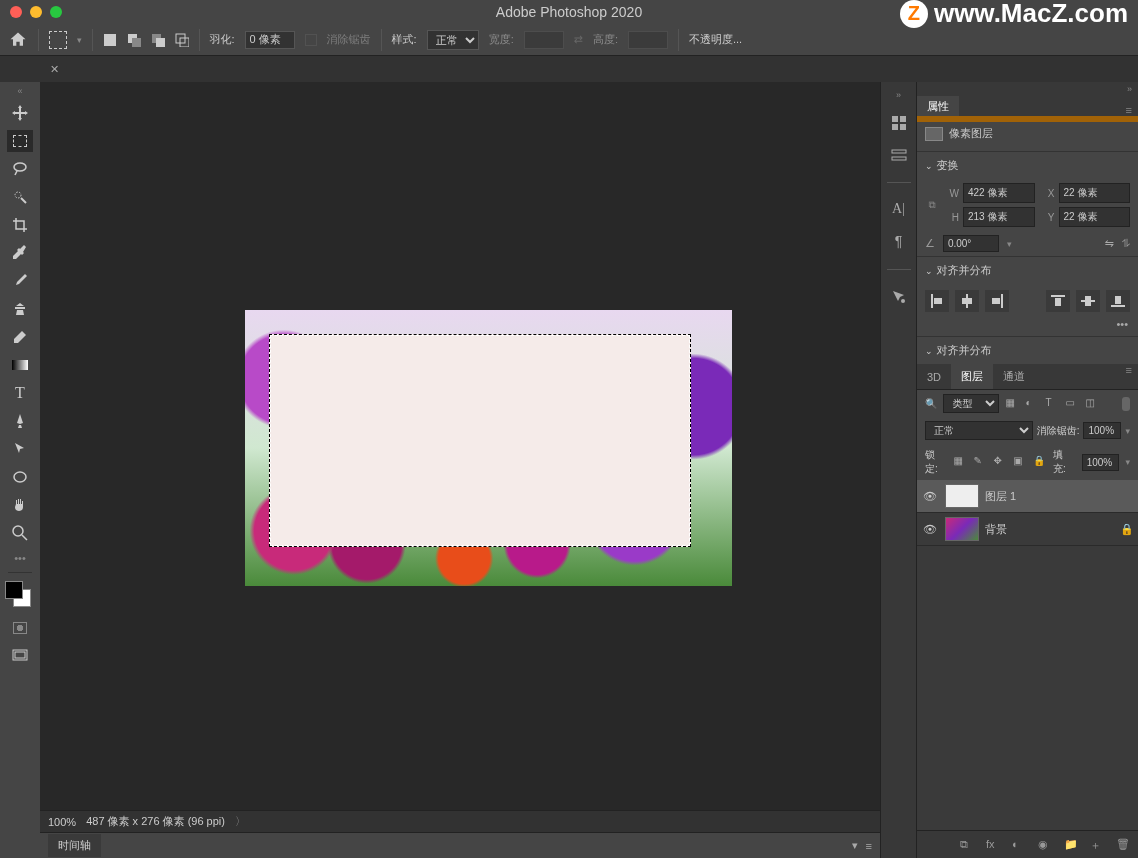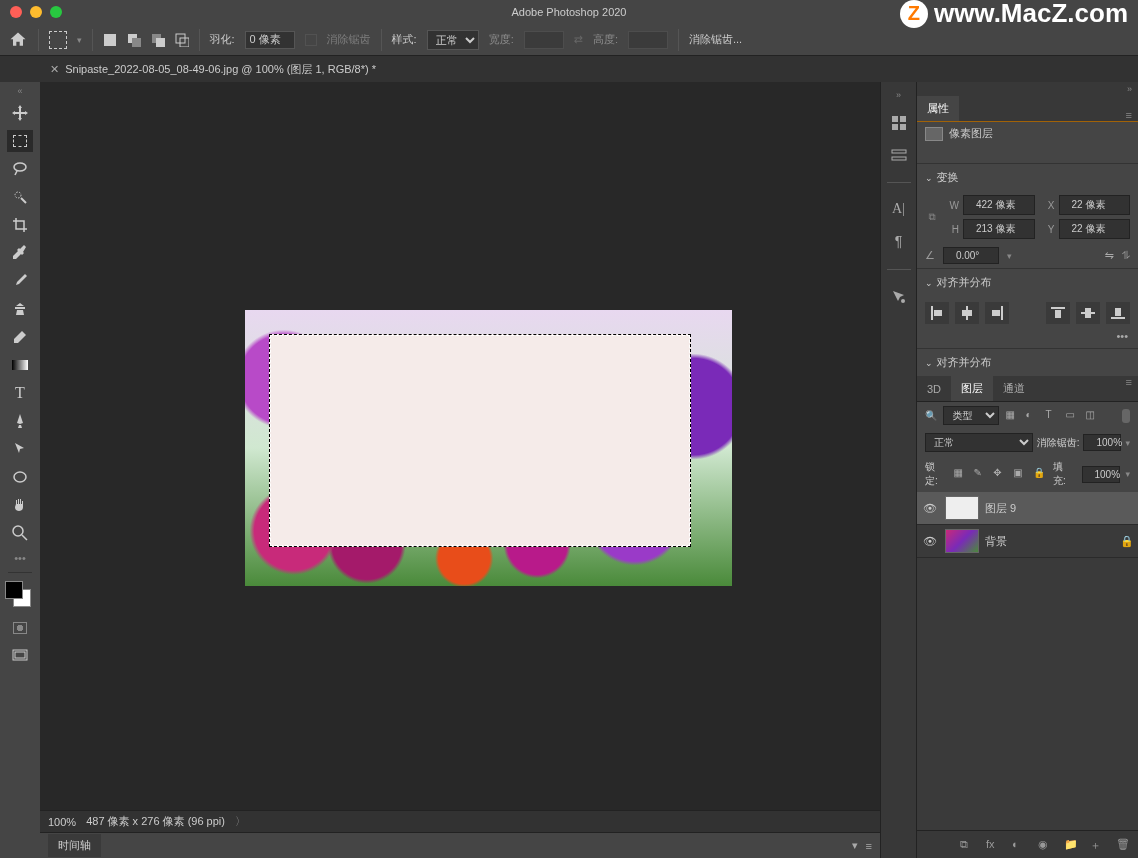--- a/index.html
+++ b/index.html
@@ -1,21 +1,21 @@
 <!DOCTYPE html>
 <html><head>
 <meta charset="utf-8">
 <style>
 * { margin:0; padding:0; box-sizing:border-box; font-family:"Helvetica Neue",Arial,sans-serif; }
 body { background:#323232; width:1138px; height:858px; overflow:hidden; color:#ccc; font-size:11px; user-select:none; }
 .titlebar { height:24px; background:#454545; display:flex; align-items:center; position:relative; }
 .traffic { display:flex; gap:8px; padding-left:10px; }
 .tdot { width:12px; height:12px; border-radius:50%; }
 .tdot.r{background:#ff5f57;} .tdot.y{background:#febc2e;} .tdot.g{background:#28c840;}
-.title-text { position:absolute; left:0; right:0; text-align:center; color:#ccc; font-size:11px; }
+.title-text { position:absolute; left:0; right:0; text-align:center; color:#ccc; font-size:14px; }
 .watermark { position:absolute; right:10px; top:-2px; font-size:26px; font-weight:bold; color:#fff; display:flex; align-items:center; gap:6px; }
 .wm-badge { width:28px; height:28px; border-radius:50%; background:#fff; color:#ff7a00; display:flex; align-items:center; justify-content:center; font-size:20px; }
 
 .optbar { height:32px; background:#454545; border-bottom:1px solid #222; display:flex; align-items:center; padding:0 8px; gap:10px; }
 .home-ic { width:20px; height:20px; }
 .marq-ic { width:18px; height:18px; border:1px dashed #ccc; }
 .sel-ic { width:14px; height:14px; }
 .opt-label { color:#ccc; font-size:11px; }
 .opt-input { background:#323232; border:1px solid #555; color:#ccc; padding:2px 4px; width:50px; font-size:11px; }
 .opt-select { background:#323232; border:1px solid #555; color:#ccc; padding:2px 4px; font-size:11px; }
@@ -55,32 +55,32 @@
 .timeline-bar { height:26px; background:#454545; display:flex; align-items:center; padding:0 8px; border-top:1px solid #222; }
 .tl-label { background:#3a3a3a; padding:4px 10px; font-size:11px; }
 .tl-plus { margin-left:auto; margin-right:8px; color:#aaa; }
 .tl-menu { color:#aaa; }
 
 .iconstrip { width:36px; background:#383838; display:flex; flex-direction:column; align-items:center; padding-top:8px; gap:14px; border-left:1px solid #222; }
 .istrip-ic { width:18px; height:18px; color:#aaa; cursor:pointer; }
 .istrip-sep { width:24px; height:1px; background:#555; margin:4px 0; }
 
 .panels { width:222px; background:#383838; display:flex; flex-direction:column; border-left:1px solid #222; }
-.panel-tabs { height:26px; display:flex; align-items:flex-end; border-bottom:1px solid #a16207; }
+.panel-tabs { height:26px; display:flex; align-items:flex-end; border-bottom:6px solid #a16207; }
 .ptab { padding:0 10px; height:100%; display:flex; align-items:center; font-size:11px; color:#aaa; cursor:pointer; }
 .ptab.act { background:#454545; color:#fff; }
 .ptab-menu { margin-left:auto; margin-right:6px; color:#888; }
 .panel-body { background:#454545; }
-.prop-row { display:flex; align-items:center; gap:6px; margin-bottom:18px; }
+.prop-row { display:flex; align-items:center; gap:6px; margin-bottom:6px; }
 .prop-ic { width:18px; height:14px; border:1px solid #888; background:#666; }
 .section-hdr { display:flex; align-items:center; gap:4px; padding:6px 8px; font-size:11px; border-top:1px solid #333; cursor:pointer; }
 .chev { font-size:9px; transform:rotate(0deg); }
 .field-grid { display:grid; grid-template-columns:14px 16px 1fr 16px 1fr; gap:4px; padding:4px 8px; align-items:center; font-size:10px; }
 .field-grid .lbl { color:#999; text-align:right; }
-.field-box { background:#323232; border:1px solid #222; padding:2px 12px; color:#ccc; font-size:10px; }
+.field-box { background:#323232; border:1px solid #222; padding:2px 4px; color:#ccc; font-size:10px; }
 .link-ic { grid-row:span 2; display:flex; align-items:center; justify-content:center; color:#888; }
 .rot-row { display:flex; align-items:center; gap:8px; padding:4px 8px; }
 .align-row { display:flex; gap:6px; padding:6px 8px; }
 .align-ic { width:24px; height:22px; background:#3a3a3a; display:flex; align-items:center; justify-content:center; cursor:pointer; }
 .align-gap { flex:1; }
 .more-dots { text-align:right; padding:0 10px 6px; color:#aaa; }
 .qa-btn { margin:6px 8px 10px; background:#3a3a3a; padding:6px; text-align:center; font-size:11px; cursor:pointer; }
 
 .layers-panel { flex:1; display:flex; flex-direction:column; min-height:0; }
 .lp-tabs { height:26px; display:flex; align-items:flex-start; background:#383838; border-bottom:1px solid #222; }
@@ -150,26 +150,25 @@
   <span class="opt-label" style="opacity:.4">消除锯齿</span>
   <div class="opt-sep"></div>
   <span class="opt-label">样式:</span>
   <select class="opt-select"><option>正常</option></select>
   <span class="opt-label" style="opacity:.5">宽度:</span>
   <input class="opt-input" style="opacity: 0.5; width: 40px;">
   <span style="color:#666">⇄</span>
   <span class="opt-label" style="opacity:.5">高度:</span>
   <input class="opt-input" style="opacity: 0.5; width: 40px;">
   <div class="opt-sep"></div>
-  <span class="opt-label" style="cursor:pointer">消除锯齿...</span>
+  <span class="opt-label" style="cursor:pointer">不透明度...</span>
 </div>
 
 <div class="tabbar">
   <span class="closebtn">✕</span>
-  <span class="tabtitle">Snipaste_2022-08-05_08-49-06.jpg @ 100% (图层 1, RGB/8*) *</span>
 </div>
 
 <div class="main">
 
   <div class="toolbar">
     <div style="color:#888;font-size:9px">«</div>
     <div class="tool">
         <svg viewBox="0 0 16 16" fill="#ccc">
           <path d="M8 0l2 3H9v4h4V6l3 2-3 2V9H9v4h1l-2 3-2-3h1V9H3v1L0 8l3-2v1h4V3H6z"></path>
         </svg>
@@ -429,21 +428,21 @@
         <span class="lock-ic">▣</span>
         <span class="lock-ic">🔒</span>
         <span style="margin-left:auto">填充:</span>
         <span class="field-box" style="width:38px">100%</span>
         <span style="color:#888;font-size:9px">▾</span>
       </div>
       <div class="layers-list">
         <div class="layer-row sel">
           <span class="eye">👁</span>
           <div class="thumb"></div>
-          <span class="layer-name">图层 9</span>
+          <span class="layer-name">图层 1</span>
         </div>
         <div class="layer-row">
           <span class="eye">👁</span>
           <div class="thumb bg"></div>
           <span class="layer-name">背景</span>
           <span class="lock-badge">🔒</span>
         </div>
       </div>
       <div class="layers-foot">
         <span class="lf-ic">⧉</span>

